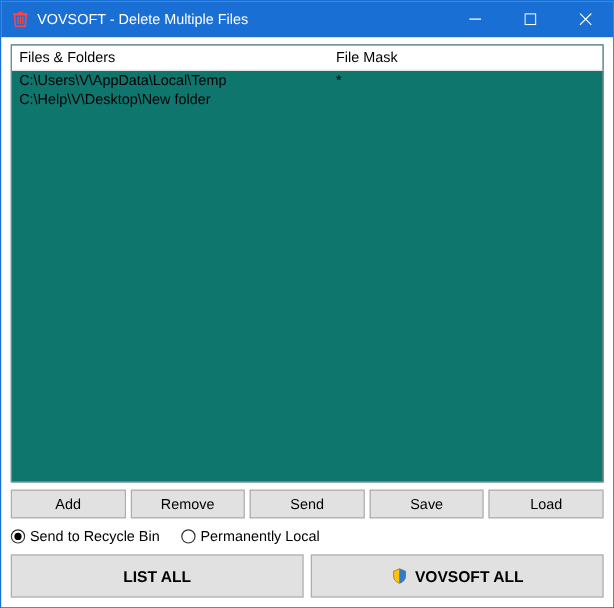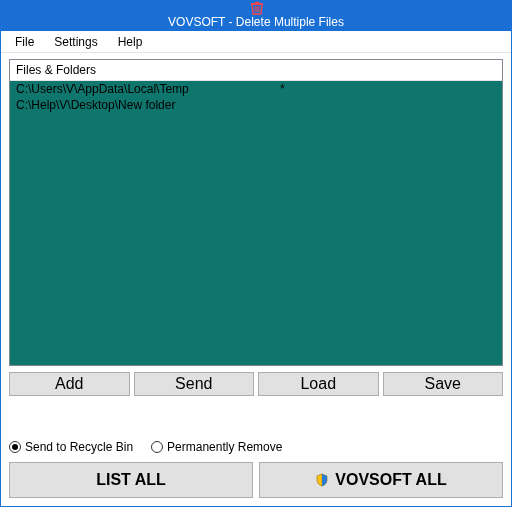--- a/index.html
+++ b/index.html
@@ -14,21 +14,20 @@
     border: 1px solid #1a6fd4;
     display: flex; flex-direction: column;
     background: #fff;
   }
   .titlebar {
     height: 30px;
     background: #1a6fd4;
     display: flex; align-items: center;
     color: #fff;
     font-size: 12px;
-    flex-direction: column;
   }
   .titlebar .app-icon {
     width: 16px; height: 16px;
     margin: 0 6px 0 8px;
     display: flex; align-items: center; justify-content: center;
   }
   .titlebar .title { flex: 0 0 auto; }
   .titlebar .spacer { flex: 1 1 auto; }
   .titlebar .win-btn {
     width: 46px; height: 30px;
@@ -90,29 +89,28 @@
   .btn-row {
     display: flex;
     gap: 4px;
   }
   .btn-row .btn {
     flex: 1 1 0;
     height: 24px;
     background: #e1e1e1;
     border: 1px solid #adadad;
     display: flex; align-items: center; justify-content: center;
-    font-size: 16px;
+    font-size: 12px;
     color: #000;
   }
   .radio-row {
     display: flex;
     gap: 18px;
     padding: 2px 0 2px 0;
     align-items: center;
-    margin-top: 36px;
   }
   .radio {
     display: flex; align-items: center; gap: 4px;
     font-size: 12px;
   }
   .radio .circle {
     width: 12px; height: 12px;
     border: 1px solid #333;
     border-radius: 50%;
     display: flex; align-items: center; justify-content: center;
@@ -127,21 +125,21 @@
     display: flex;
     gap: 6px;
   }
   .big-btn {
     flex: 1 1 0;
     height: 36px;
     background: #e1e1e1;
     border: 1px solid #adadad;
     display: flex; align-items: center; justify-content: center;
     gap: 6px;
-    font-size: 16px;
+    font-size: 13px;
     font-weight: 700;
     color: #000;
   }
   .shield {
     width: 14px; height: 14px;
   }
 </style>
 </head>
 <body>
 
@@ -169,60 +167,57 @@
         </svg>
     </div>
     <div class="win-btn">
       <svg width="10" height="10">
           <line x1="0" y1="0" x2="10" y2="10" stroke-width="1"></line>
           <line x1="10" y1="0" x2="0" y2="10" stroke-width="1"></line>
         </svg>
     </div>
   </div>
 
-  <div class="menubar">
-    <div class="menu-item">File</div>
-    <div class="menu-item">Settings</div>
-    <div class="menu-item">Help</div>
-  </div>
 
   <div class="content">
 
     <div class="list-area">
       <div class="list-header">
         <div class="col col1">Files &amp; Folders</div>
+        <div class="col col2">File Mask</div>
       </div>
       <div class="list-body">
         <div class="row">
           <div class="cell col1">C:\Users\V\AppData\Local\Temp</div>
           <div class="cell col2">*</div>
         </div>
         <div class="row">
           <div class="cell col1">C:\Help\V\Desktop\New folder</div>
         </div>
       </div>
     </div>
 
     <div class="btn-row">
       <div class="btn">Add</div>
+      <div class="btn">Remove</div>
       <div class="btn">Send</div>
+      <div class="btn">Save</div>
       <div class="btn">Load</div>
-      <div class="btn">Save</div>
     </div>
 
     <div class="radio-row">
       <label class="radio">
         <span class="circle">
             <span class="dot"></span>
           </span>
         <span>Send to Recycle Bin</span>
       </label>
       <label class="radio">
         <span class="circle"></span>
-        <span>Permanently Remove</span>
+        <span>Permanently Local</span>
       </label>
     </div>
 
     <div class="big-row">
       <div class="big-btn">
         <span>LIST ALL</span>
       </div>
       <div class="big-btn">
         <span class="shield">
           <svg width="14" height="14" viewBox="0 0 14 14">

